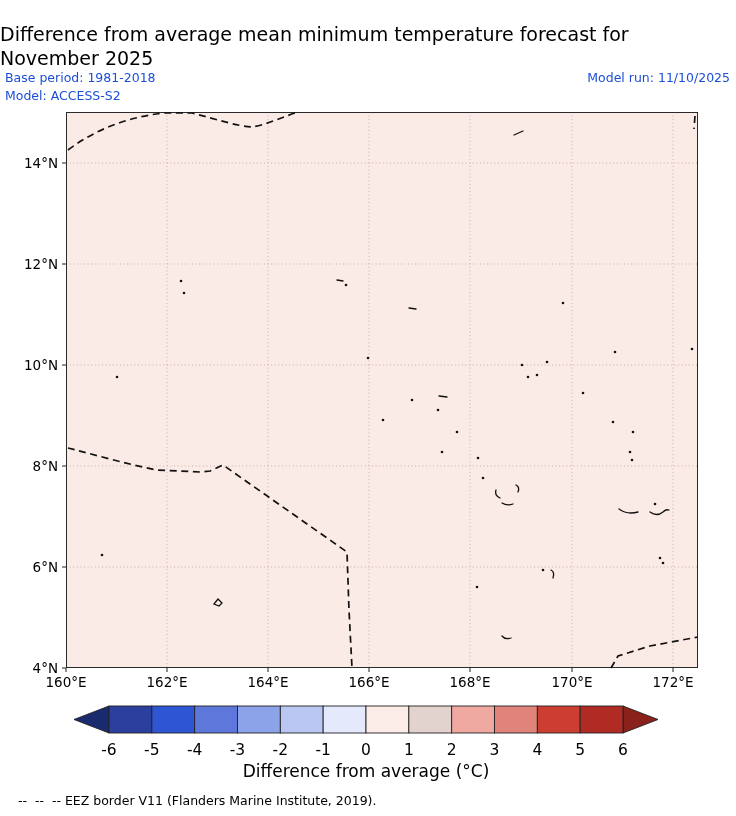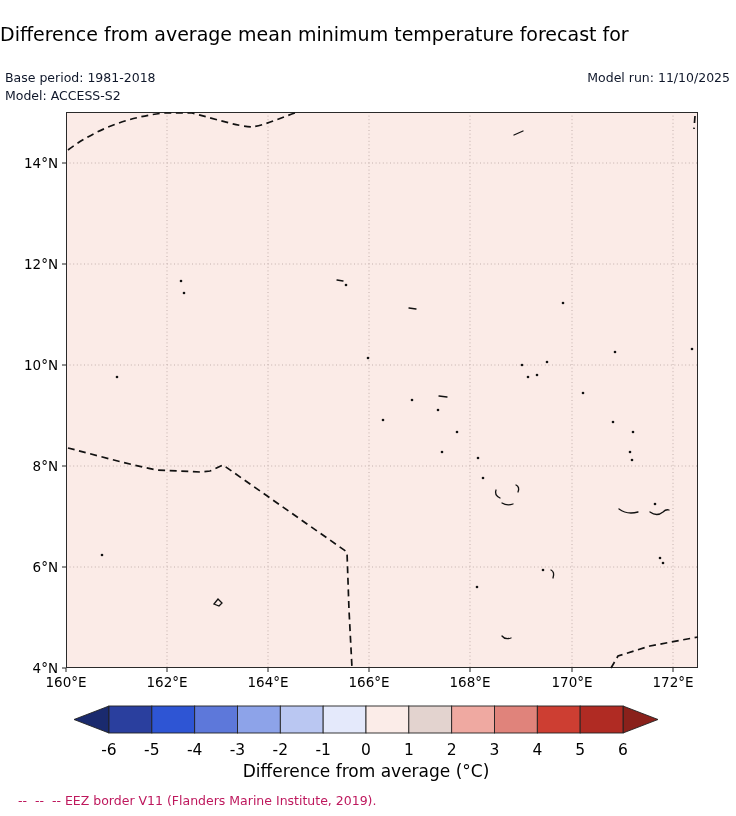--- a/index.html
+++ b/index.html
@@ -5,48 +5,49 @@
   html,body{margin:0;padding:0;}
   body{
     width:736px;height:816px;position:relative;background:#ffffff;
     font-family:"DejaVu Sans","Liberation Sans",sans-serif;color:#000;
     overflow:hidden;
   }
   #title{
     position:absolute;left:0;top:22px;width:736px;text-align:left;
     font-size:19px;line-height:24px;color:#000;
   }
-  .hdr{position:absolute;top:69px;font-size:12.5px;line-height:17.5px;color:#0f172a;}
+  .hdr{position:absolute;top:69px;font-size:12.5px;line-height:17.5px;color:#1d4ed8;}
   #hdr-left{left:5px;text-align:left;}
   #hdr-right{right:6px;text-align:right;}
   #map{position:absolute;left:66px;top:112px;width:632px;height:556px;}
   #map-svg{position:absolute;left:0;top:0;overflow:visible;}
   #map-copyright{
     position:absolute;left:9px;top:529px;font-size:12.5px;line-height:15px;
     white-space:nowrap;
   }
   #y-labels{position:absolute;left:0;top:112px;width:58px;height:556px;}
   .ytick{position:absolute;right:0;font-size:13.5px;line-height:16px;text-align:right;white-space:nowrap;}
   #x-labels{position:absolute;left:66px;top:674px;width:632px;height:20px;}
   .xtick{position:absolute;width:70px;margin-left:-35px;text-align:center;font-size:13.5px;line-height:16px;white-space:nowrap;}
   #colorbar-svg{position:absolute;left:60px;top:698px;overflow:visible;}
   #cb-label{
     position:absolute;left:0;top:761px;width:732px;text-align:center;
     font-size:17px;color:#000;
   }
   #footnote{
-    position:absolute;left:18px;top:793px;font-size:12.5px;color:#be185d;
+    position:absolute;left:18px;top:793px;font-size:12.5px;color:#000000;
     white-space:pre;
   }
 </style>
 </head>
 <body>
 
 <div id="title">
   <div>Difference from average mean minimum temperature forecast for</div>
+  <div>November 2025</div>
 </div>
 
 <div id="hdr-left" class="hdr">
   <div>Base period: 1981-2018</div>
   <div>Model: ACCESS-S2</div>
 </div>
 
 <div id="hdr-right" class="hdr">
   <div>Model run: 11/10/2025</div>
 </div>

